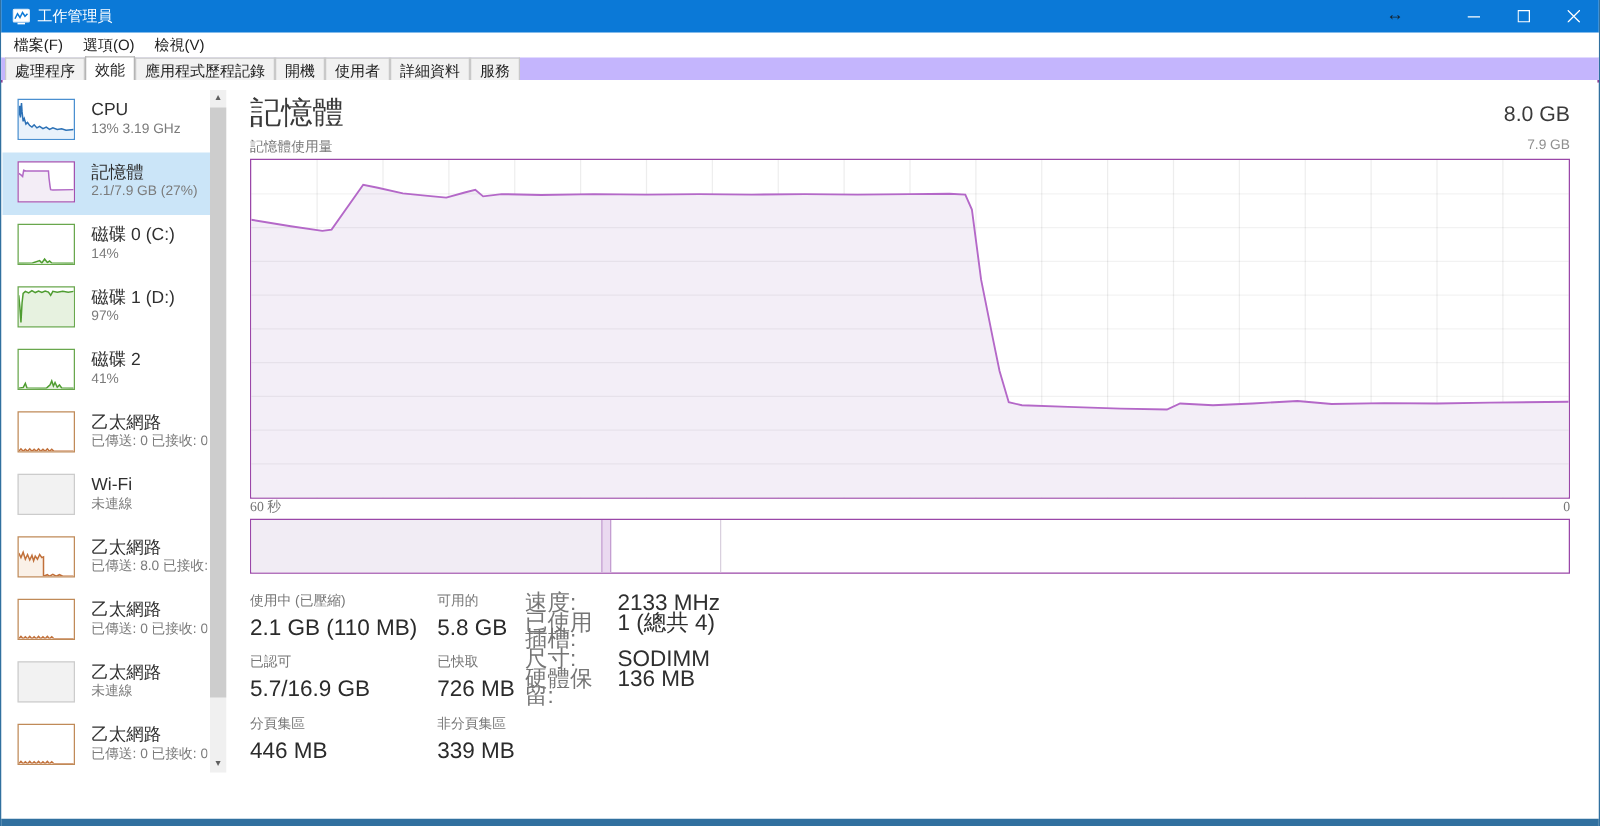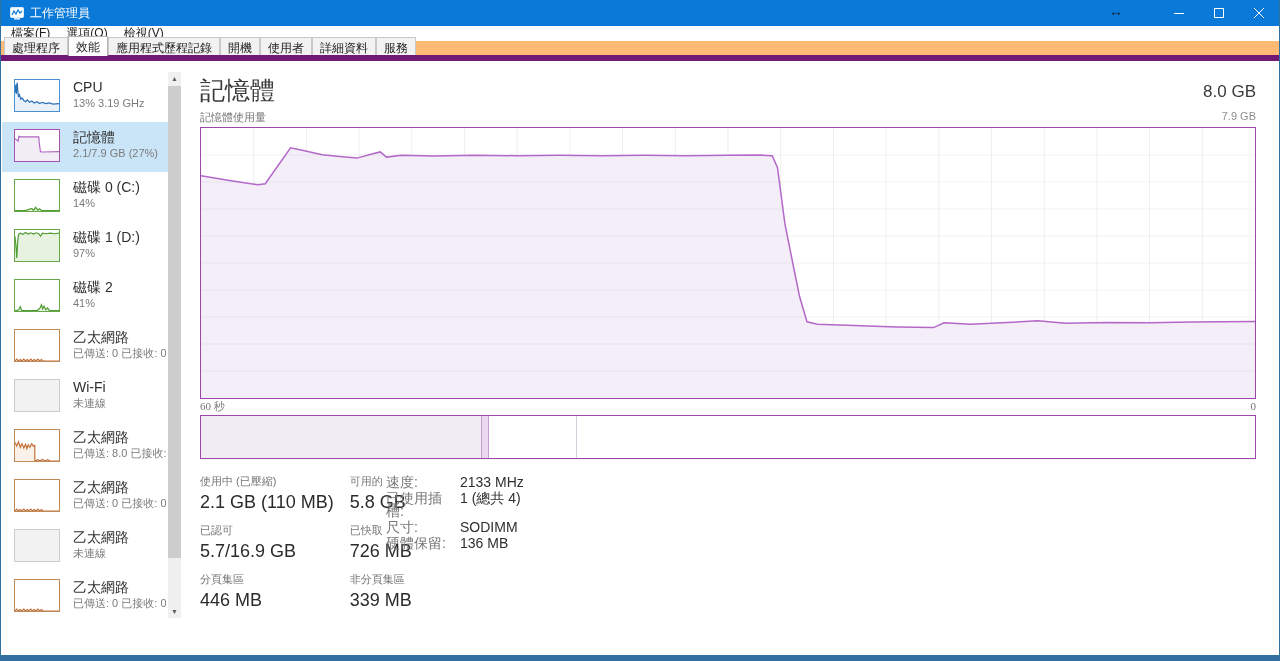--- a/index.html
+++ b/index.html
@@ -9,25 +9,25 @@
 
   
   .titlebar { height:26px; background:#0b79d7; display:flex; align-items:center; padding-left:9px; color:#fff; position:relative; }
   .app-icon { width:14px; height:14px; margin-right:6px; flex:none; }
   .win-title { font-size:12px;font-family:Liberation Serif, serif; }
   .cursor-arrows { position:absolute; left:1108px; top:3px; color:#15232e; font-size:14px; }
   .win-controls { position:absolute; right:0; top:0; height:26px; display:flex; }
   .win-btn { width:40px; height:26px; display:flex; align-items:center; justify-content:center; color:#fff; font-size:11px; }
 
   
-  .menubar { height:15px; background:#fff; display:flex; align-items:center; font-size:12px; color:#1e1e1e; padding-left:2px; }
+  .menubar { height:20px; background:#fff; display:flex; align-items:center; font-size:12px; color:#1e1e1e; padding-left:2px; }
   .menu-item { padding:0 8px; }
 
   
-  .tabbar { height:20px; background:#fdba74; display:flex; align-items:flex-end; padding-left:3px; border-bottom:6px solid #701a75; }
+  .tabbar { height:20px; background:#c4b5fd; display:flex; align-items:flex-end; padding-left:3px; border-bottom:2px solid #701a75; }
   .tab { font-size:12px; color:#1e1e1e; padding:2px 7px 3px; border:1px solid #c9c9c9; border-bottom:none; background:#f2f2f2; margin-right:0; height:18px; }
   .tab.selected { background:#fff; height:20px; margin-bottom:-1px; border-color:#b5b5b5; position:relative; }
 
   
   .content { position:absolute; top:64px; bottom:35px; left:1px; right:1px; display:flex; background:#fff; }
 
   
   .sidebar { width:190px; position:relative; padding-top:8px; flex:none; }
   .side-list { margin-right:24px; }
   .side-item { display:flex; align-items:flex-start; padding:7px 2px 0 12px; height:50px; }
@@ -56,21 +56,21 @@
   .comp-label { font-size:11px; color:#767676; margin-top:3px; }
   .comp-bar { position:relative; height:44px; border:1px solid #9a47a8; margin-top:2px; background:#fff; overflow:hidden; }
   .comp-fill { position:absolute; top:0; bottom:0; left:0; background:#f1ecf4; }
   .comp-mod { position:absolute; top:0; bottom:0; background:#ead9f0; border-left:1px solid #c49ed1; border-right:1px solid #c49ed1; }
   .comp-sep { position:absolute; top:0; bottom:0; width:1px; background:#d9d0de; }
 
   .stats-row { position:relative; margin-top:16px; }
   .stats-grid { display:grid; grid-template-columns:max-content max-content; column-gap:16px; row-gap:11px; width:max-content; }
   .stat-lbl { font-size:11px; color:#767676; line-height:13px; }
   .stat-val { font-size:18px; color:#2b2b2b; margin-top:3px; line-height:22px; }
-  .info-list { position:absolute; left:186px; top:1px; display:grid; grid-template-columns:66px max-content; column-gap:8px; row-gap:3px; font-size:14px; line-height:13px; }
+  .info-list { position:absolute; left:220px; top:1px; display:grid; grid-template-columns:66px max-content; column-gap:8px; row-gap:3px; font-size:18px; line-height:13px; }
   .info-lbl { color:#767676; }
   .info-val { color:#2f2f2f; }
 
   
   .footer { position:absolute; left:1px; right:1px; bottom:6px; height:29px; border-top:1px solid #e3e3e3; background:#fff; display:flex; align-items:center; padding-left:12px; font-size:12px; }
   .less-label { color:#3c3c3c; margin-left:7px; }
   .foot-sep { color:#c8c8c8; margin:0 9px; }
   .resmon-label { color:#0a64c4; margin-left:6px; }
   .bluestrip { position:absolute; left:0; right:0; bottom:0; height:6px; background:#31709f; }
 </style>

